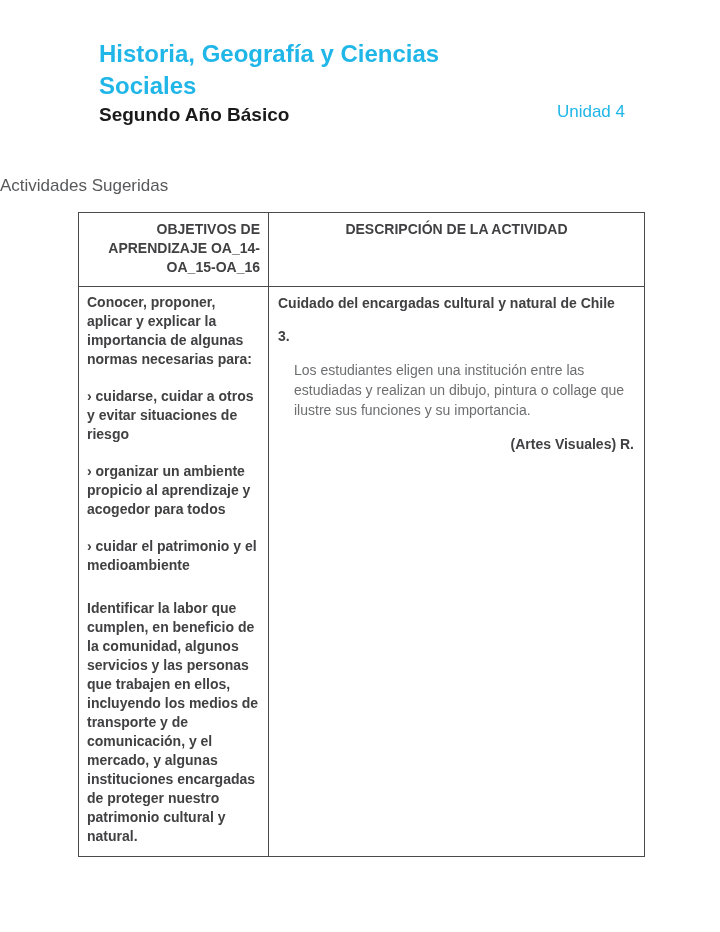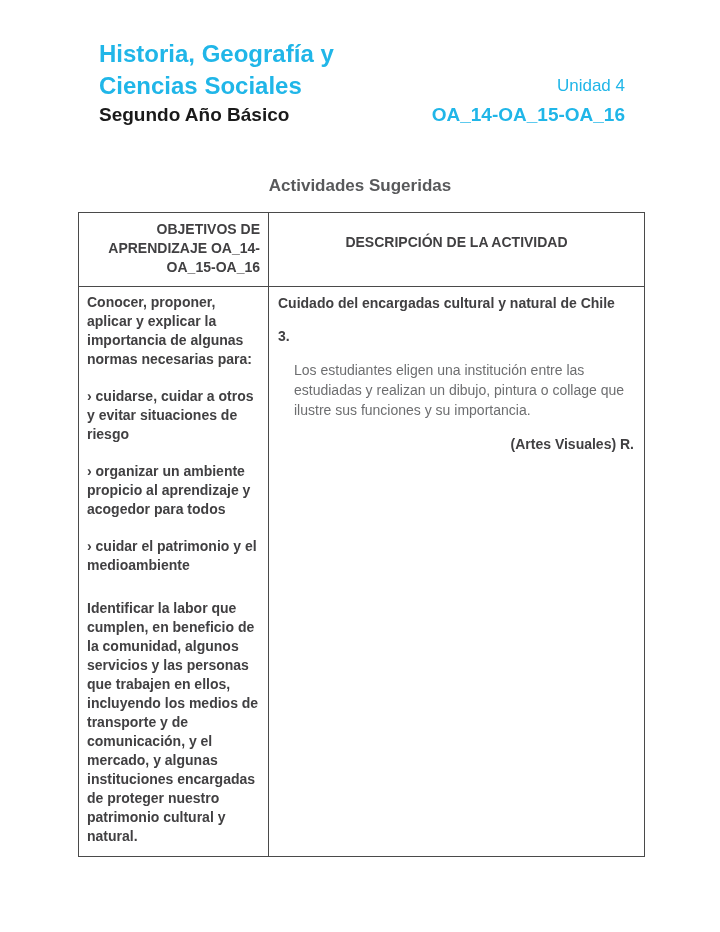--- a/index.html
+++ b/index.html
@@ -45,24 +45,23 @@
   .oa-codes {
     color: #20B6E8;
     font-size: 19px;
     font-weight: bold;
     line-height: 26px;
   }
 
   
   .section-title {
     margin-top: 48px;
-    text-align: center;
     color: #58595B;
     font-size: 17px;
-    font-weight: bold;
+    font-weight: normal;
     line-height: 20px;
   }
 
   
   table.activities {
     margin: 16px 0 0 78px;
     width: 566px;
     border-collapse: collapse;
     table-layout: fixed;
   }
@@ -80,21 +79,21 @@
     font-weight: bold;
     color: #414042;
     padding: 7px 8px 9px 16px;
     line-height: 19px;
     height: 70px;
   }
   th.th-activity {
     text-align: center;
     font-weight: bold;
     color: #414042;
-    padding: 20px 8px;
+    padding: 7px 8px;
     line-height: 19px;
   }
 
   td.cell-objectives {
     padding: 6px 7px 10px 8px;
     line-height: 19px;
     font-weight: bold;
     color: #414042;
   }
   td.cell-objectives p { margin: 0 0 18px 0; }
@@ -114,21 +113,20 @@
 
 <div class="page">
 
   <div class="doc-header">
     <div class="header-left">
       <div class="doc-title">Historia, Geografía y Ciencias Sociales</div>
       <div class="doc-subtitle">Segundo Año Básico</div>
     </div>
     <div class="header-right">
       <div class="unit-label">Unidad 4</div>
-      <div class="oa-codes">OA_14-OA_15-OA_16</div>
     </div>
   </div>
 
   <div class="section-title">Actividades Sugeridas</div>
 
   <table class="activities">
     <colgroup>
       <col class="col-objectives">
       <col class="col-activity">
     </colgroup>

